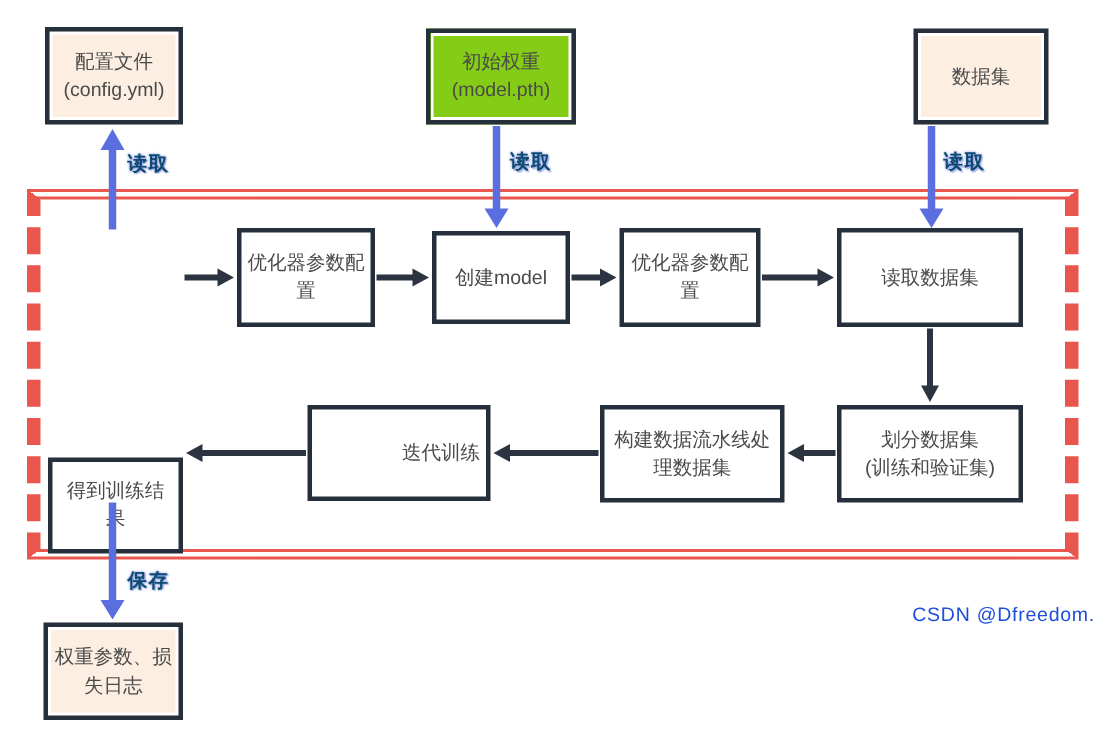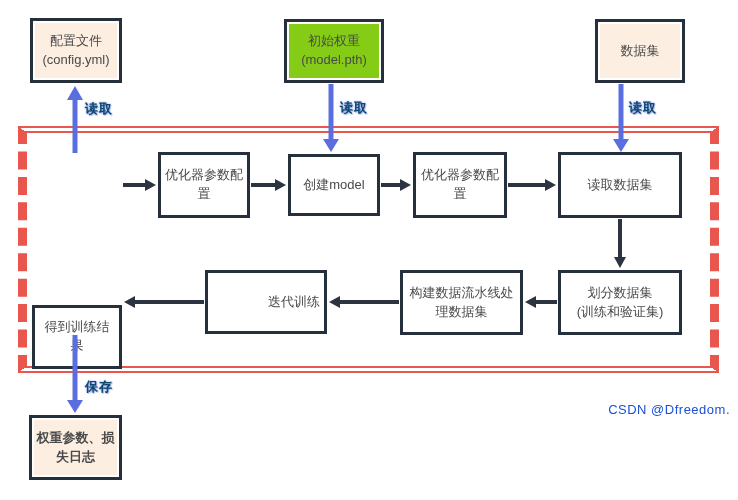--- a/index.html
+++ b/index.html
@@ -73,21 +73,21 @@
   <div class="region"></div>
 
   <div class="node peach" style="left:30px; top:18px; width:92px; height:65px;">
     <span class="lbl">配置文件
 (config.yml)</span>
   </div>
   <div class="node orange" style="left:284px; top:19px; width:100px; height:64px;">
     <span class="lbl">初始权重
 (model.pth)</span>
   </div>
-  <div class="node peach" style="left:595px; top:19px; width:90px; height:64px;">
+  <div class="node peach" style="left:609px; top:19px; width:90px; height:64px;">
     <span class="lbl">数据集</span>
   </div>
 
   <div class="node white" style="left:158px; top:152px; width:92px; height:66px;">
     <span class="lbl">优化器参数配置</span>
   </div>
   <div class="node white" style="left:288px; top:154px; width:92px; height:62px;">
     <span class="lbl">创建model</span>
   </div>
   <div class="node white" style="left:413px; top:152px; width:94px; height:66px;">
@@ -104,21 +104,21 @@
     <span class="lbl">迭代训练</span>
   </div>
   <div class="node white" style="left:400px; top:270px; width:123px; height:65px;">
     <span class="lbl">构建数据流水线处理数据集</span>
   </div>
   <div class="node white" style="left:558px; top:270px; width:124px; height:65px;">
     <span class="lbl">划分数据集
 (训练和验证集)</span>
   </div>
 
-  <div class="node peach" style="left:29px; top:415px; width:93px; height:65px;font-weight:bold;">
+  <div class="node peach" style="left:29px; top:415px; width:93px; height:65px;">
     <span class="lbl">权重参数、损失日志</span>
   </div>
 
   <svg class="connectors" viewBox="0 0 738 500">
 
     <g stroke="#2b3440" stroke-width="4" fill="#2b3440">
       <line x1="123" y1="185" x2="146" y2="185"></line>
       <polygon points="156,185 145,179 145,191" stroke="none"></polygon>
       <line x1="251" y1="185" x2="276" y2="185"></line>
       <polygon points="286,185 275,179 275,191" stroke="none"></polygon>

